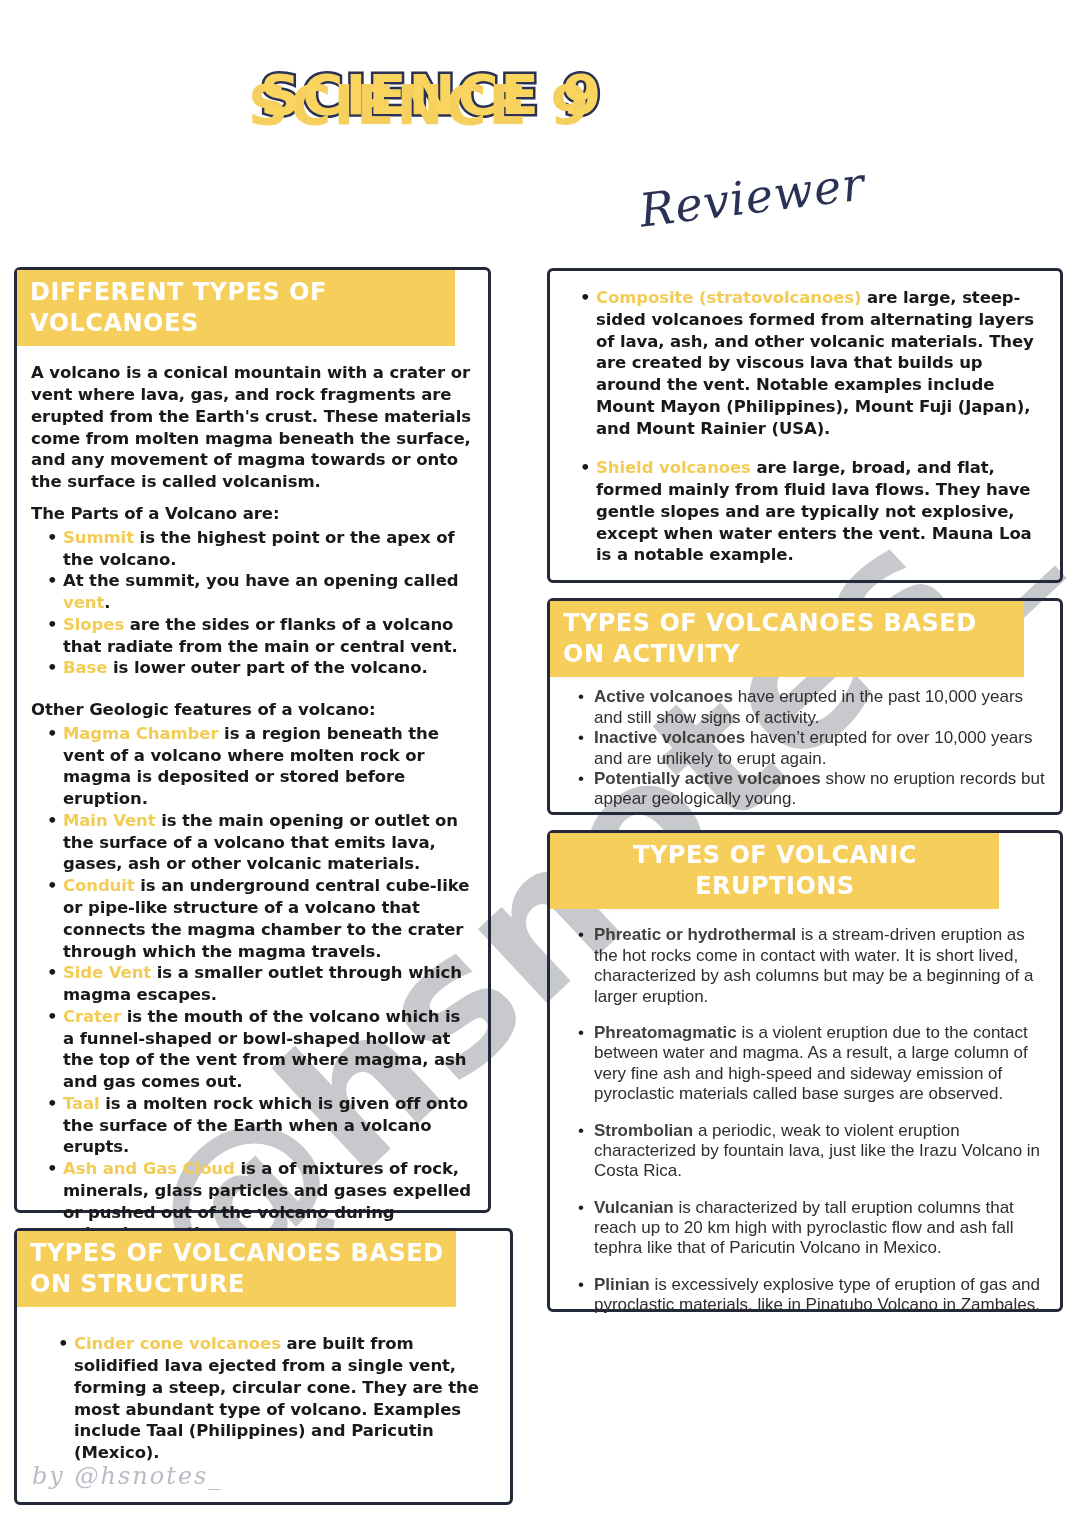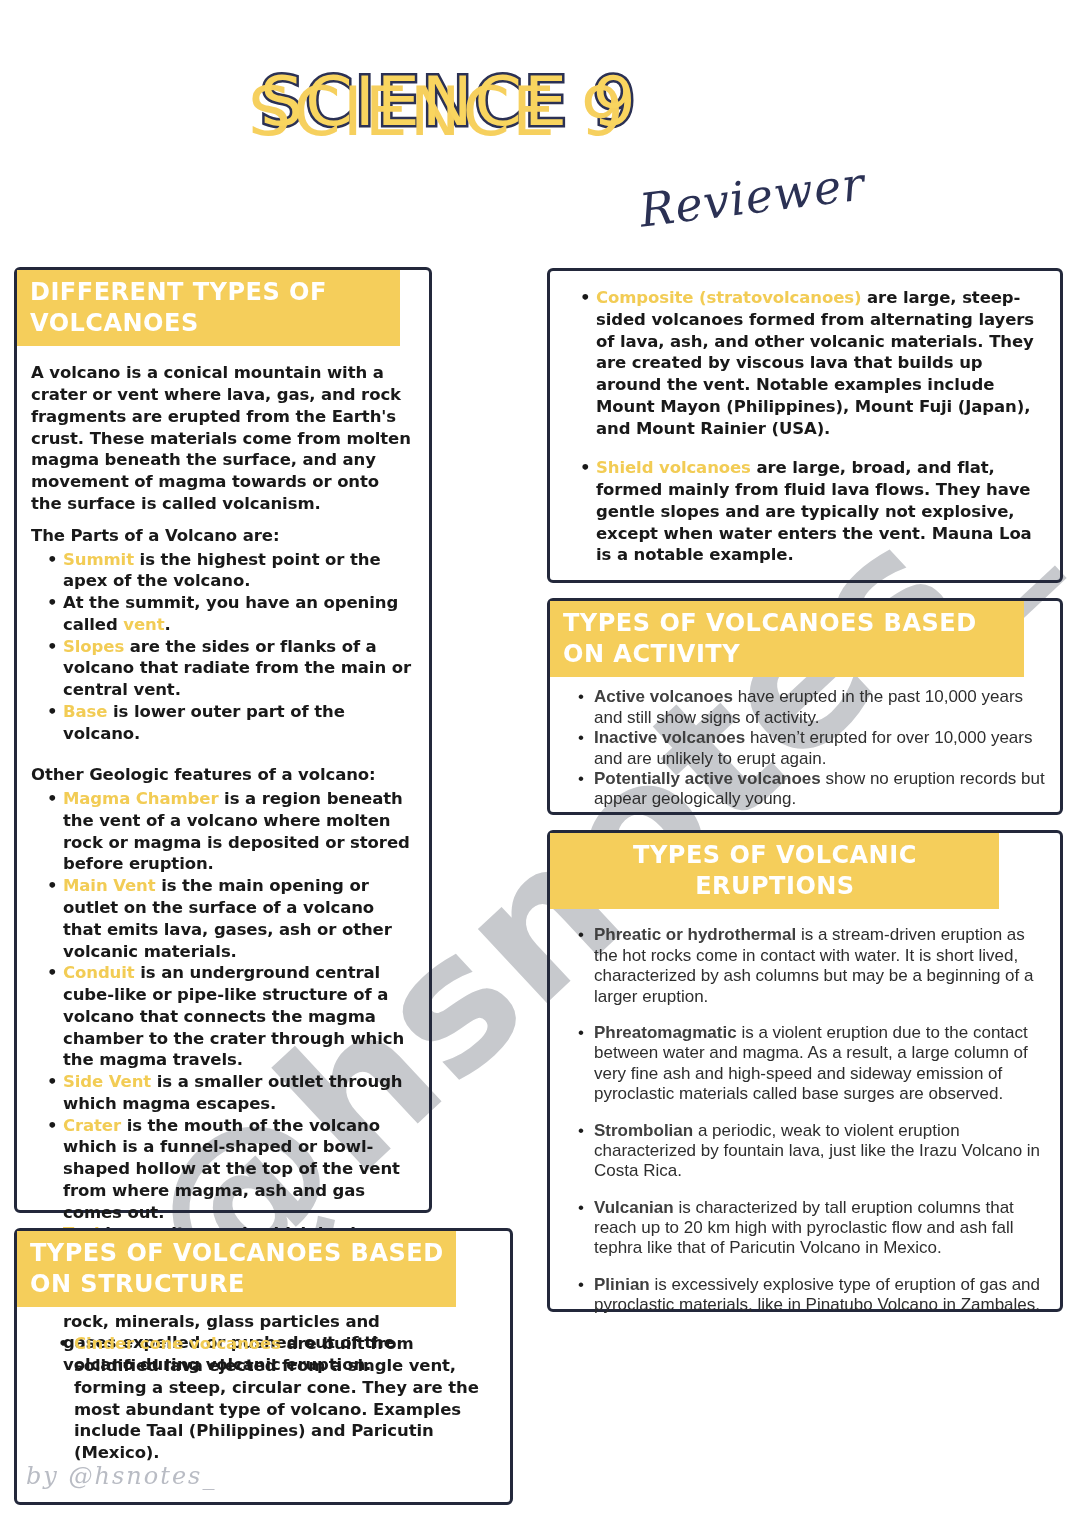--- a/index.html
+++ b/index.html
@@ -10,35 +10,35 @@
   
   .watermark{
     position:absolute;left:585px;top:880px;z-index:1;
     transform:translate(-50%,-50%) rotate(-43deg);
     font-family:"DejaVu Sans",sans-serif;font-weight:bold;
     font-size:185px;color:#c7c9cd;white-space:nowrap;letter-spacing:2px;
   }
   
   .logo{position:absolute;left:50%;top:62px;transform:translateX(-50%);z-index:3;width:560px;height:140px;}
   .logo-title{
-    font-family:"DejaVu Sans",sans-serif;font-weight:normal;font-size:68px;letter-spacing:2px;
+    font-family:"DejaVu Sans",sans-serif;font-weight:bold;font-size:56px;letter-spacing:2px;
     color:#f9d55f;-webkit-text-stroke:5px #2b3154;paint-order:stroke fill;
     text-shadow:-12px 10px 0 #f6d05e;white-space:nowrap;
   }
   .logo-subtitle{
     position:absolute;right:-45px;bottom:-22px;
     font-family:"DejaVu Serif",serif;font-style:italic;font-size:46px;
     color:#2b3154;transform:rotate(-7deg);letter-spacing:1px;
   }
   
   .box{
     position:absolute;z-index:2;background:transparent;
     border:3.5px solid #23283b;border-radius:6px;box-sizing:border-box;
   }
-  .box-l1{left:14px;top:267px;width:418px;height:946px;}
+  .box-l1{left:14px;top:267px;width:477px;height:946px;}
   .box-l2{left:14px;top:1228px;width:499px;height:277px;}
   .box-r1{left:547px;top:268px;width:516px;height:315px;}
   .box-r2{left:547px;top:598px;width:516px;height:217px;}
   .box-r3{left:547px;top:830px;width:516px;height:482px;}
   .band{
     background:#f5ce5b;color:#ffffff;
     font-family:"DejaVu Sans",sans-serif;font-weight:bold;font-size:24px;line-height:1.3;
     letter-spacing:0.5px;padding:7px 12px 7px 13px;box-sizing:border-box;
   }
   .band-l1{width:93%;}
@@ -58,21 +58,21 @@
   
   .geo{font-family:"Liberation Sans",sans-serif;font-weight:normal;font-size:17px;line-height:1.2;color:#2e2e2e;}
   ul.glist{list-style:none;margin:8px 0 0 0;padding:0 0 0 14px;}
   ul.glist li{position:relative;padding-left:16px;margin:0;}
   ul.glist li::before{content:"•";position:absolute;left:0;top:0;color:#1c1c1c;}
   ul.glist.spaced li{margin-bottom:16px;}
   .gterm{font-weight:bold;color:#404040;}
   ul.blist.spaced li{margin-bottom:18px;}
   
   .signature{
-    position:absolute;left:26px;top:1462px;z-index:4;
+    position:absolute;left:32px;top:1462px;z-index:4;
     font-family:"DejaVu Serif",serif;font-style:italic;font-size:24px;color:#b9bcc4;letter-spacing:2px;
   }
 </style>
 </head>
 <body>
 
 <div class="page">
 
   <div class="watermark">@hsnotes_</div>
 

